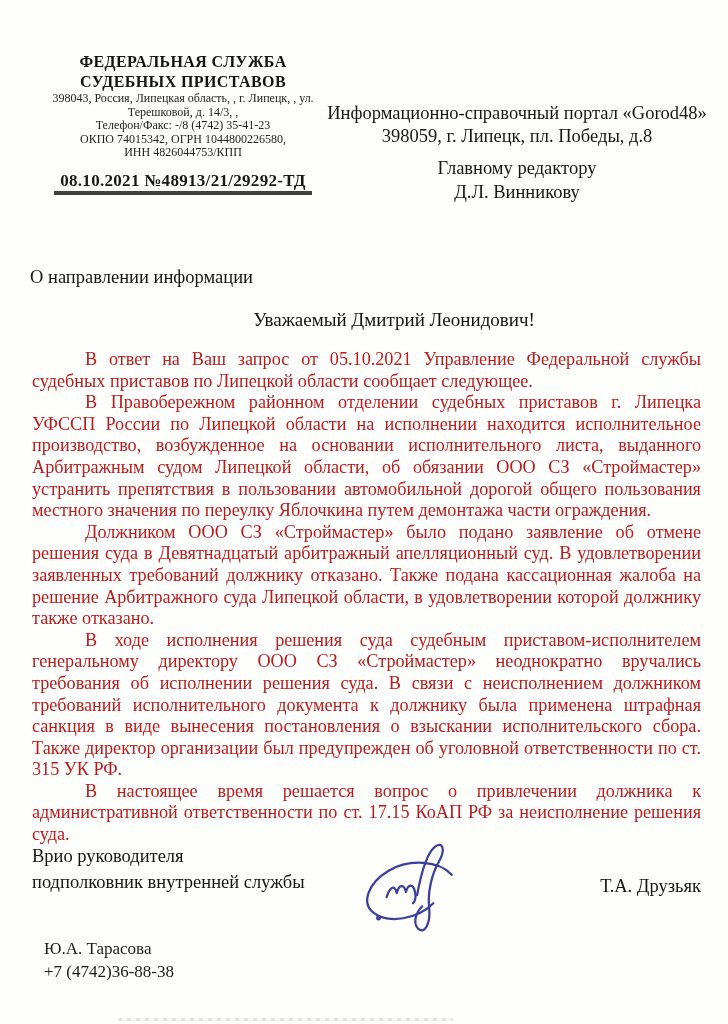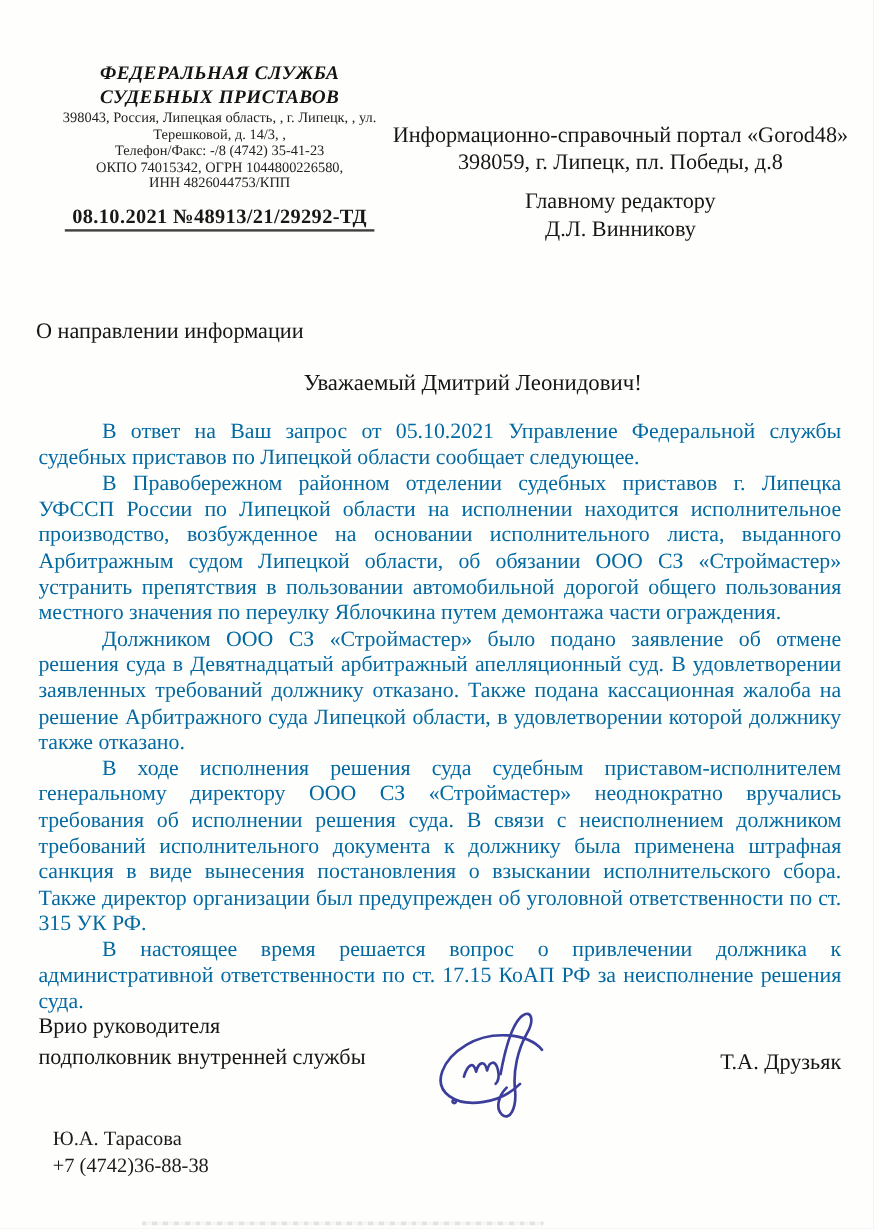--- a/index.html
+++ b/index.html
@@ -11,42 +11,42 @@
     font-family:"Liberation Serif","DejaVu Serif",serif;
     color:#181818;
     overflow:hidden;
   }
 
   
   .lh-left {
     position:absolute; left:28px; top:52px; width:310px;
     text-align:center;
   }
-  .lh-agency { font-size:16px; font-weight:bold; line-height:20px; letter-spacing:0.4px; color:#141414;font-style:italic; }
+  .lh-agency { font-size:16px; font-weight:bold; line-height:20px; letter-spacing:0.4px; color:#141414; }
   .lh-dept   { margin-top:12px; font-size:12px; font-weight:bold; line-height:14px; color:#1a1a1a; }
   .lh-addr   { margin-top:0; font-size:12px; line-height:13.6px; color:#222;text-align:center; }
   .lh-ref    { margin-top:11px; font-size:17px; font-weight:bold; text-align:center; }
-  .lh-ref span { border-bottom:2px solid #404040; padding:0 6px 1px 6px; letter-spacing:0.3px; }
+  .lh-ref span { border-bottom:4px solid #404040; padding:0 6px 1px 6px; letter-spacing:0.3px; }
 
   
   .rc-block {
     position:absolute; left:322px; top:102px; width:390px;
     text-align:center; font-size:18.5px; line-height:22.5px; color:#161616;
   }
   .rc-addressee { margin-top:10px; line-height:23.5px; }
 
   
   .subject   { position:absolute; left:30px; top:267px; font-size:18.5px; color:#161616; }
   .salutation{ position:absolute; left:0; top:309px; width:728px; text-align:center;
                font-size:19px; transform:translateX(30px); color:#141414; }
 
   
   .body-text {
     position:absolute; left:32px; top:349px; width:669px;
-    font-size:18.2px; line-height:21.6px; text-align:justify; color:#0369a1;
+    font-size:18.2px; line-height:21.6px; text-align:justify; color:#b91c1c;
   }
   .body-text p { margin:0; text-indent:53px; }
 
   
   .sig-block { position:absolute; left:32px; top:846px; width:669px; height:115px; font-size:18.5px; color:#151515; }
   .sig-title1 { position:absolute; left:0; top:0; }
   .sig-title2 { position:absolute; left:0; top:26px; }
   .sig-name   { position:absolute; right:0; top:30px; }
   .sig-scribble { position:absolute; left:318px; top:-10px; width:122px; height:102px; }
 

